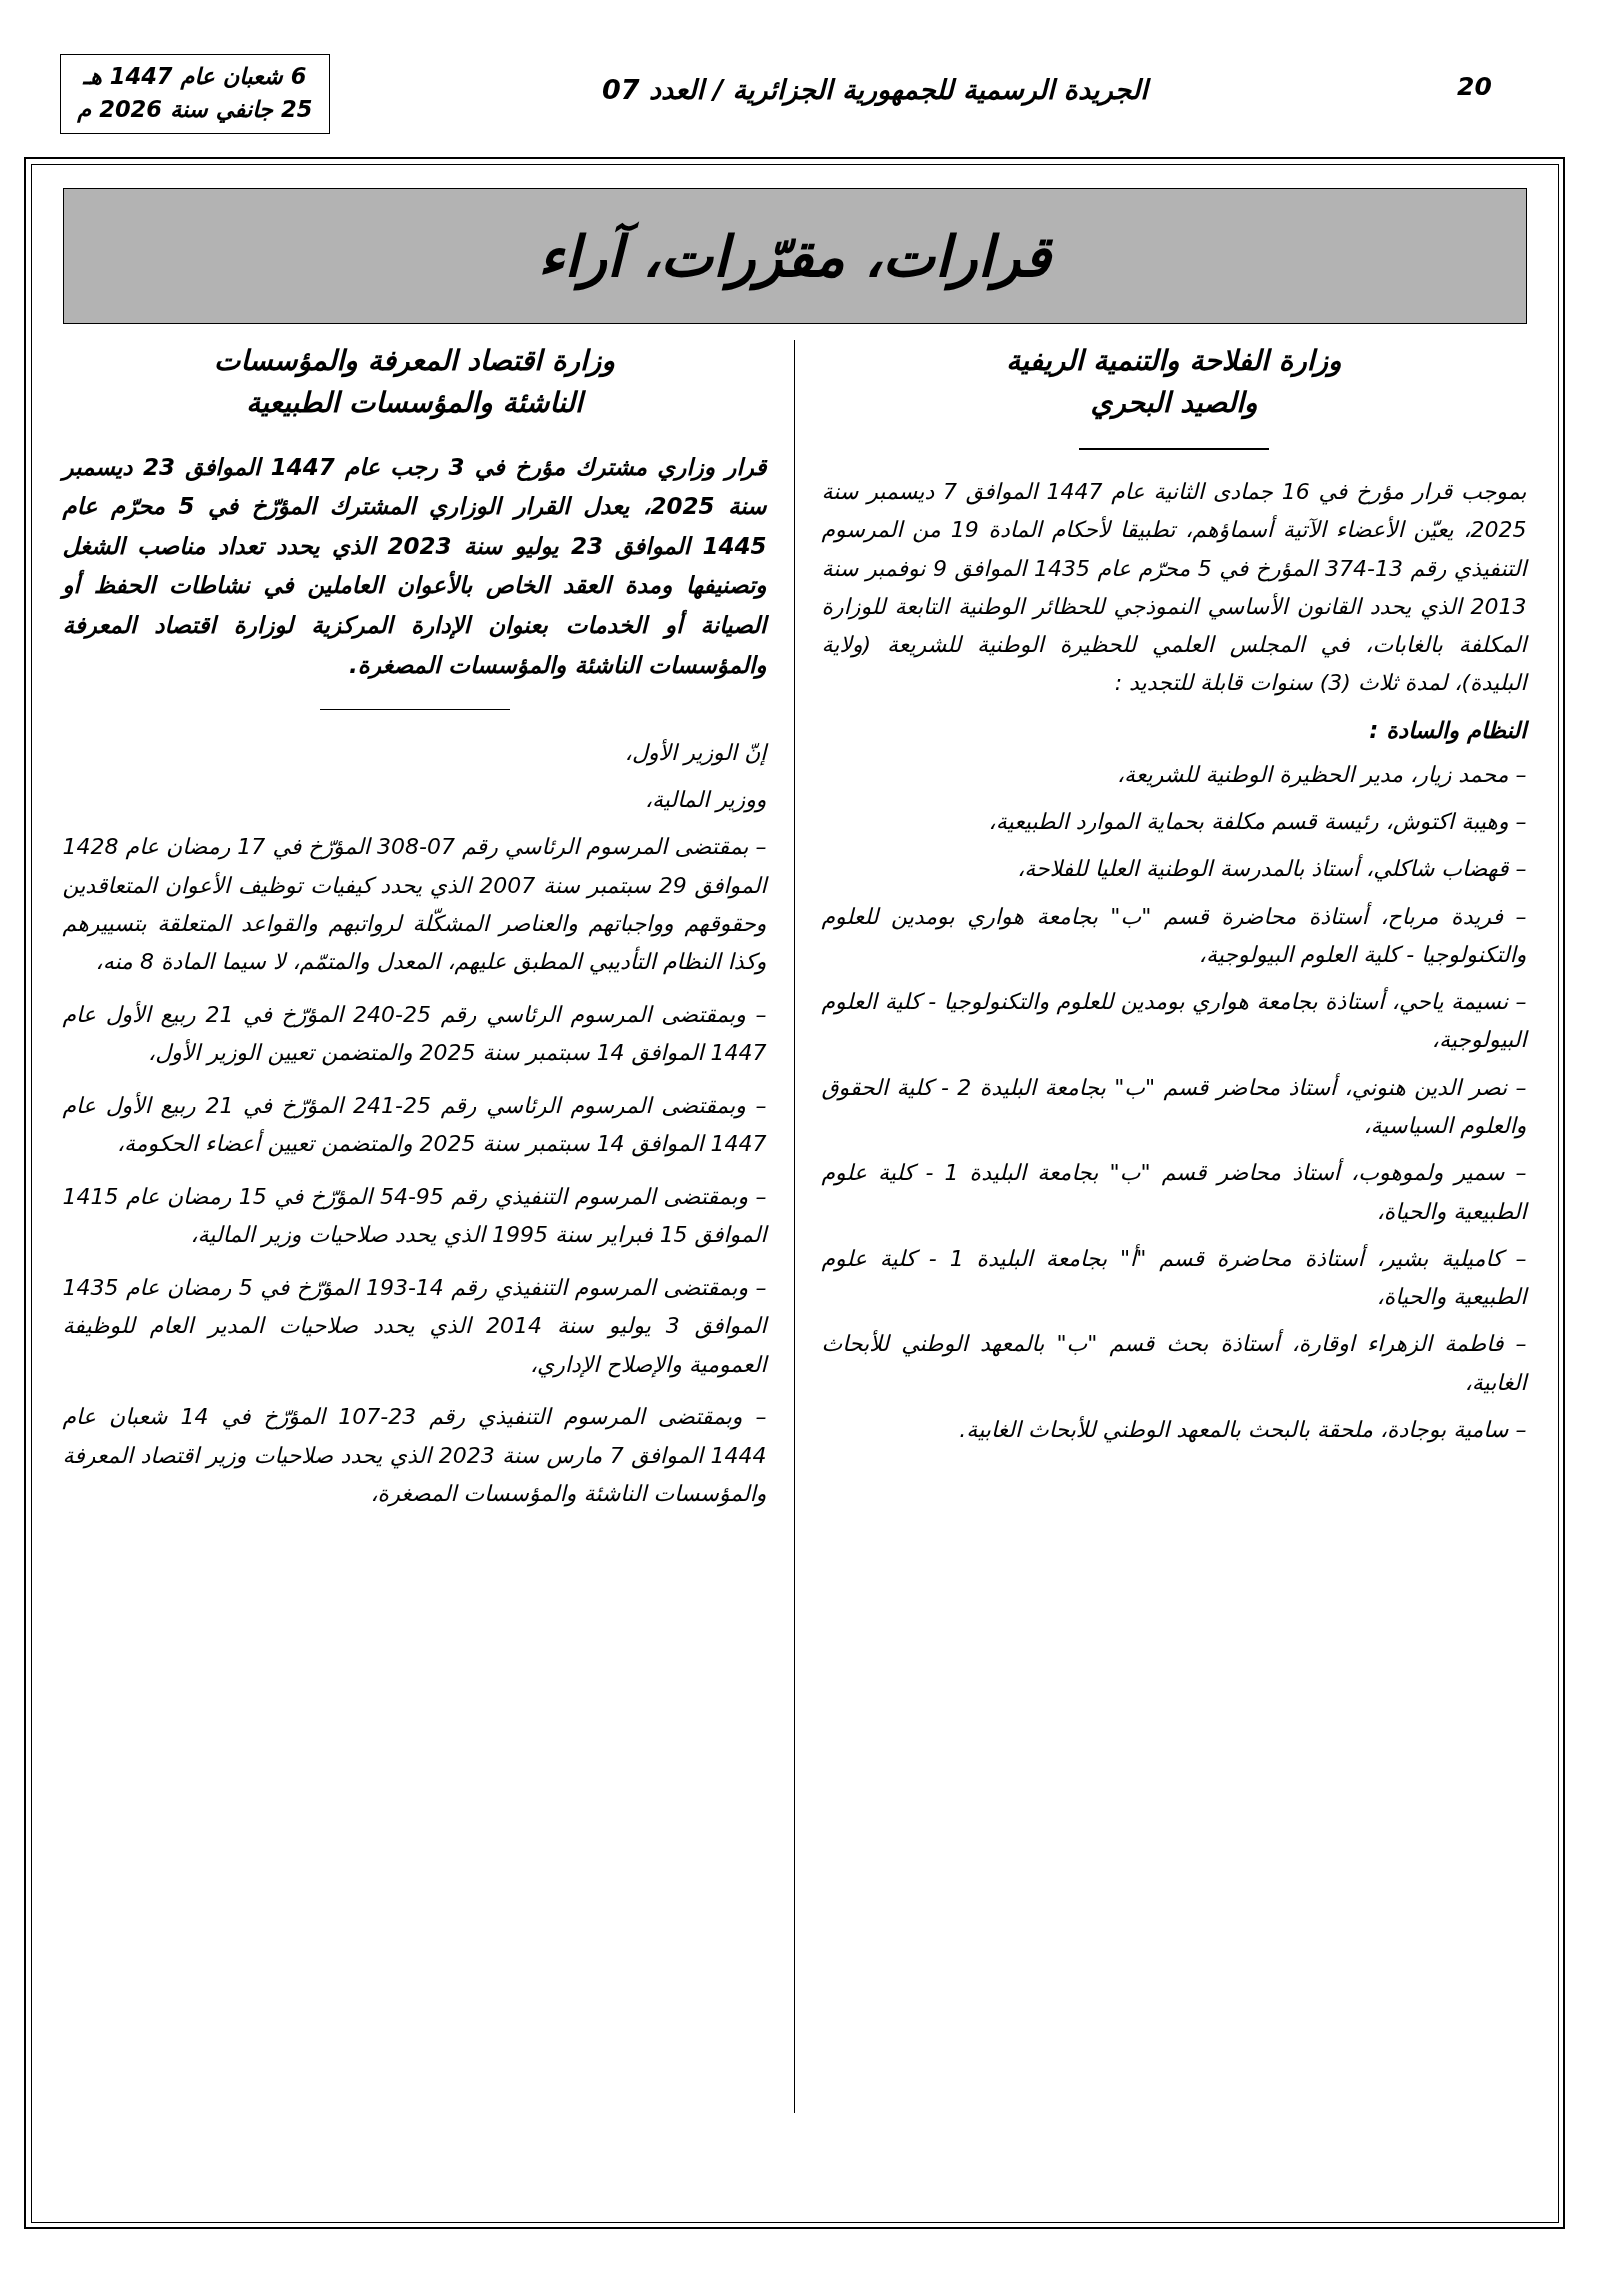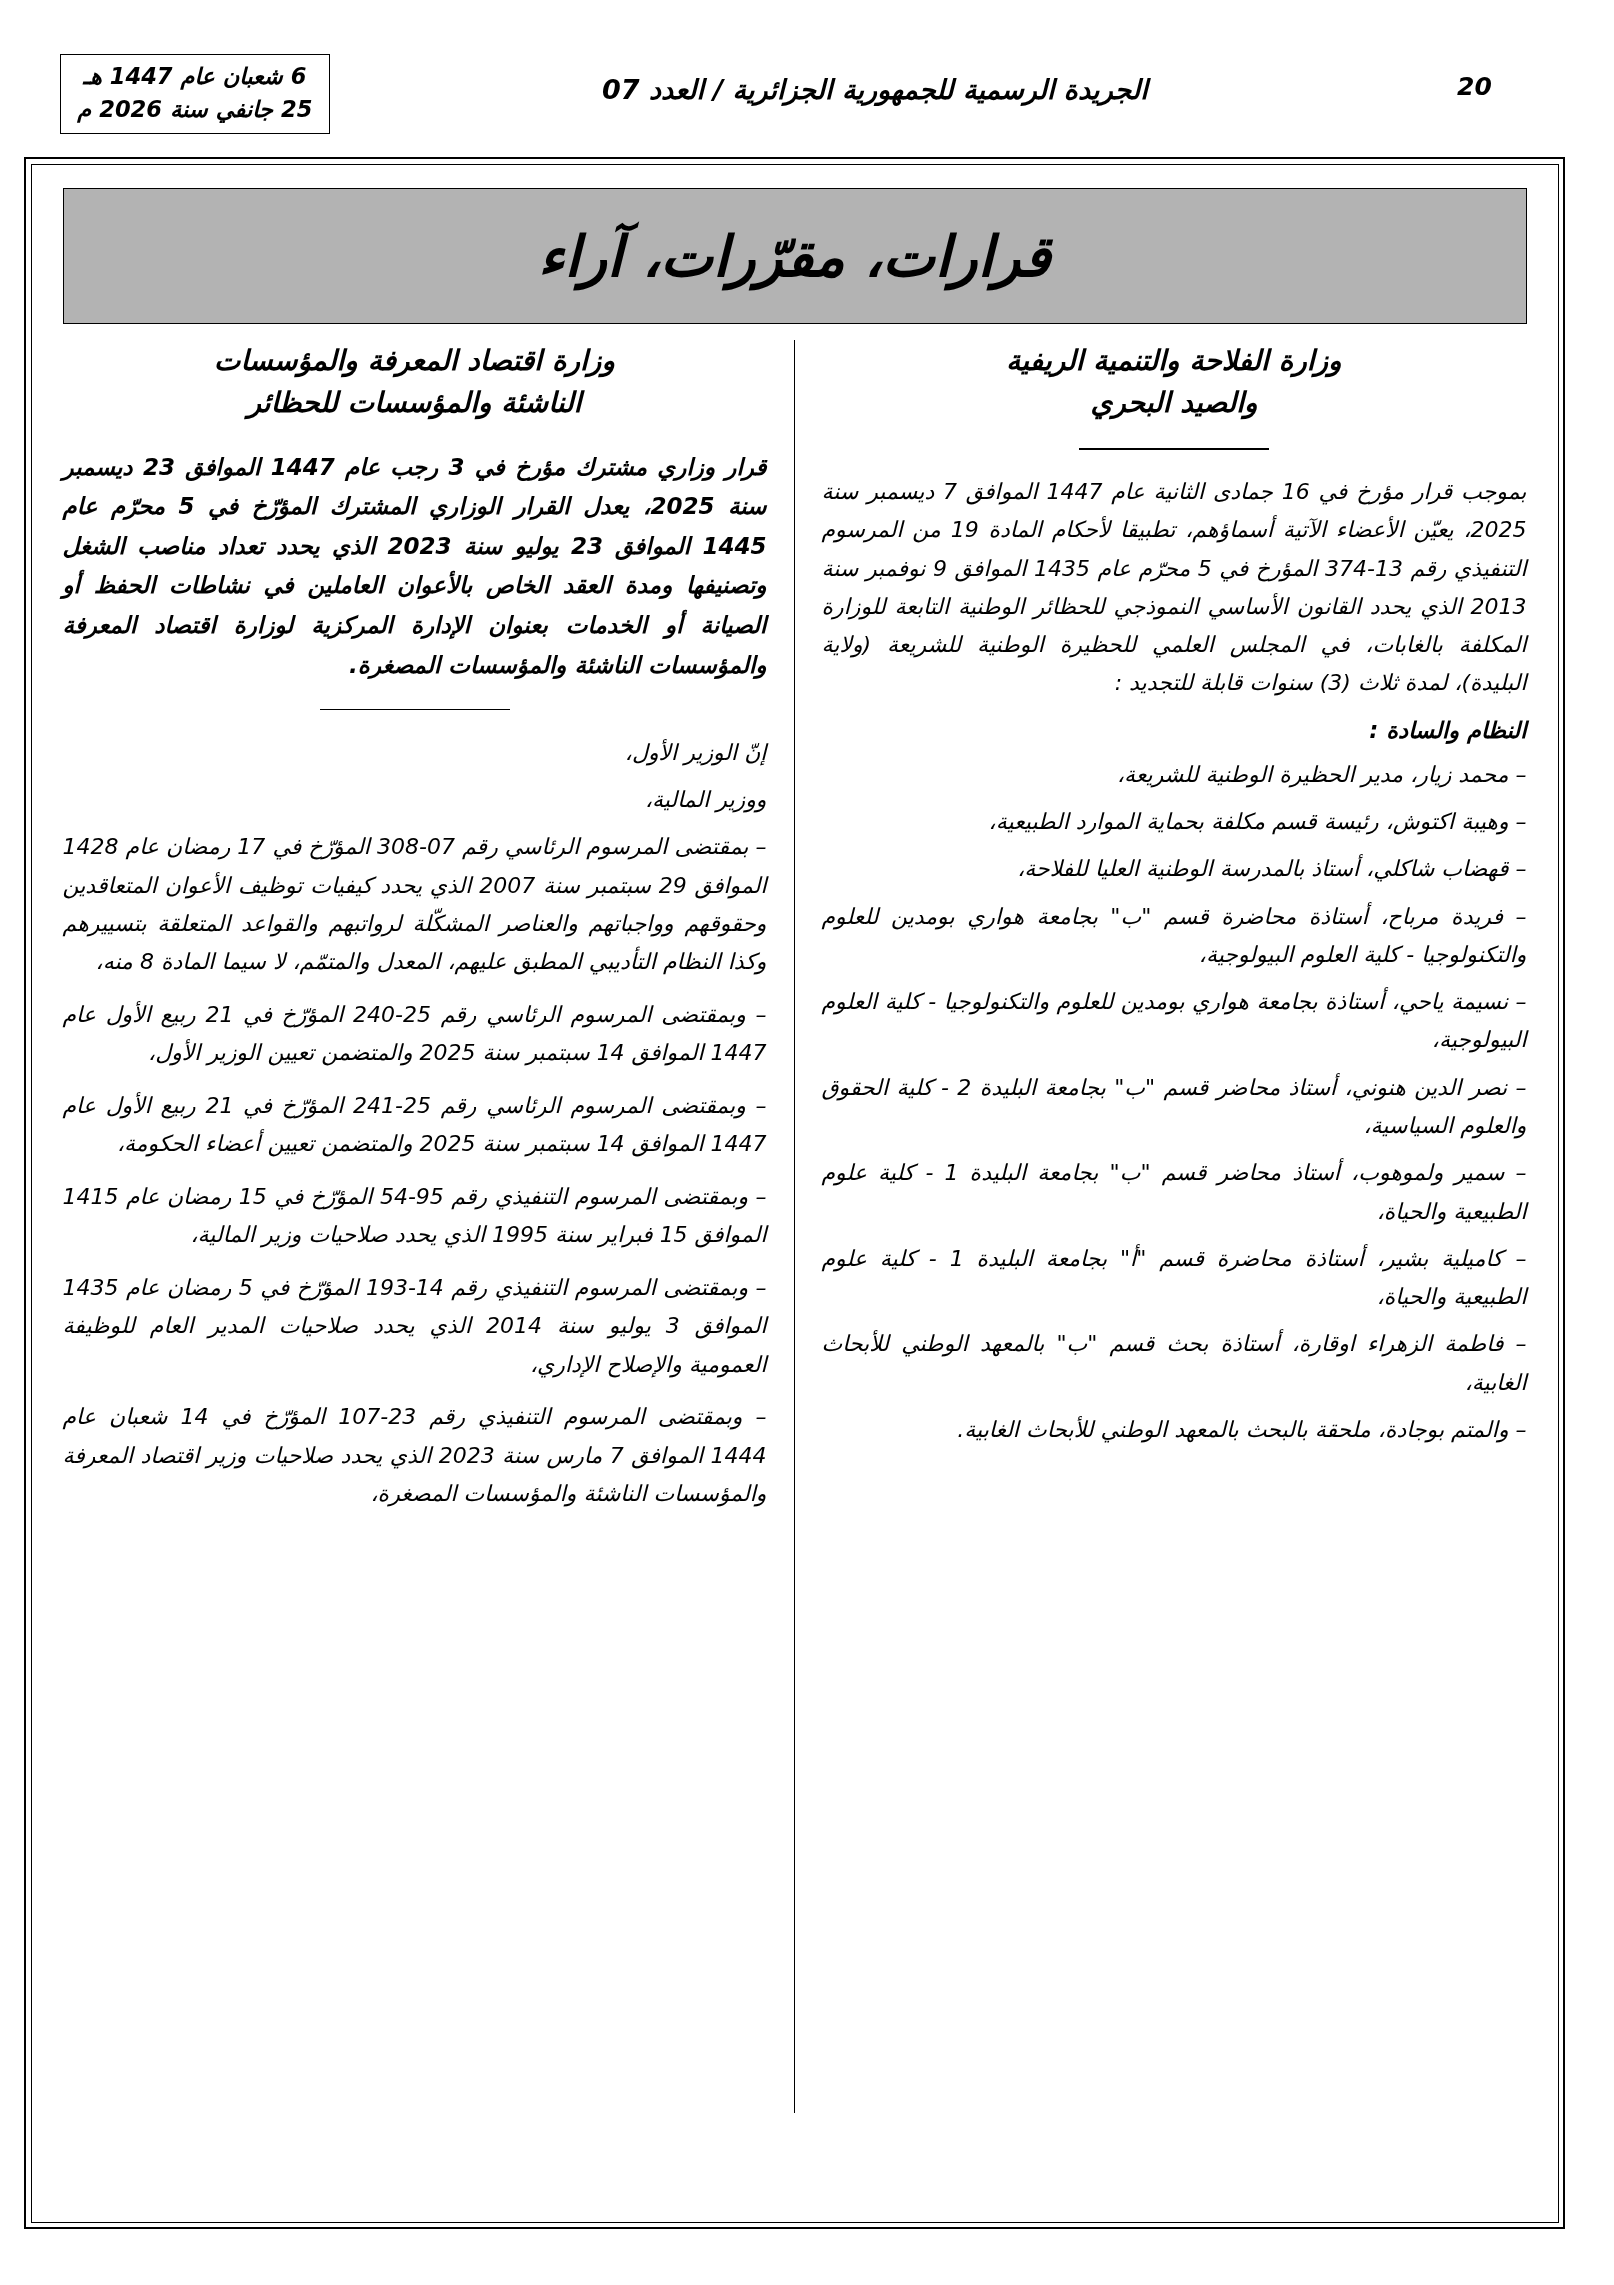--- a/index.html
+++ b/index.html
@@ -179,27 +179,27 @@
 
           <p class="body tight">– محمد زيار، مدير الحظيرة الوطنية للشريعة،</p>
           <p class="body tight">– وهيبة اكتوش، رئيسة قسم مكلفة بحماية الموارد الطبيعية،</p>
           <p class="body tight">– قهضاب شاكلي، أستاذ بالمدرسة الوطنية العليا للفلاحة،</p>
           <p class="body tight">– فريدة مرباح، أستاذة محاضرة قسم "ب" بجامعة هواري بومدين للعلوم والتكنولوجيا - كلية العلوم البيولوجية،</p>
           <p class="body tight">– نسيمة ياحي، أستاذة بجامعة هواري بومدين للعلوم والتكنولوجيا - كلية العلوم البيولوجية،</p>
           <p class="body tight">– نصر الدين هنوني، أستاذ محاضر قسم "ب" بجامعة البليدة 2 - كلية الحقوق والعلوم السياسية،</p>
           <p class="body tight">– سمير ولموهوب، أستاذ محاضر قسم "ب" بجامعة البليدة 1 - كلية علوم الطبيعية والحياة،</p>
           <p class="body tight">– كاميلية بشير، أستاذة محاضرة قسم "أ" بجامعة البليدة 1 - كلية علوم الطبيعية والحياة،</p>
           <p class="body tight">– فاطمة الزهراء اوقارة، أستاذة بحث قسم "ب" بالمعهد الوطني للأبحاث الغابية،</p>
-          <p class="body tight">– والمتم بوجادة، ملحقة بالبحث بالمعهد الوطني للأبحاث الغابية.</p>
+          <p class="body tight">– سامية بوجادة، ملحقة بالبحث بالمعهد الوطني للأبحاث الغابية.</p>
         </div>
 
         <div class="col col-left">
           <div class="col-title">
             <div>وزارة اقتصاد المعرفة والمؤسسات</div>
-            <div>الناشئة والمؤسسات للحظائر</div>
+            <div>الناشئة والمؤسسات الطبيعية</div>
           </div>
 
           <div class="lead just-left">قرار وزاري مشترك مؤرخ في 3 رجب عام 1447 الموافق 23 ديسمبر سنة 2025، يعدل القرار الوزاري المشترك المؤرّخ في 5 محرّم عام 1445 الموافق 23 يوليو سنة 2023 الذي يحدد تعداد مناصب الشغل وتصنيفها ومدة العقد الخاص بالأعوان العاملين في نشاطات الحفظ أو الصيانة أو الخدمات بعنوان الإدارة المركزية لوزارة اقتصاد المعرفة والمؤسسات الناشئة والمؤسسات المصغرة.</div>
 
           <div class="rule"></div>
 
           <p class="body tight">إنّ الوزير الأول،</p>
           <p class="body tight">ووزير المالية،</p>
 
           <p class="body">– بمقتضى المرسوم الرئاسي رقم 07-308 المؤرّخ في 17 رمضان عام 1428 الموافق 29 سبتمبر سنة 2007 الذي يحدد كيفيات توظيف الأعوان المتعاقدين وحقوقهم وواجباتهم والعناصر المشكّلة لرواتبهم والقواعد المتعلقة بتسييرهم وكذا النظام التأديبي المطبق عليهم، المعدل والمتمّم، لا سيما المادة 8 منه،</p>

